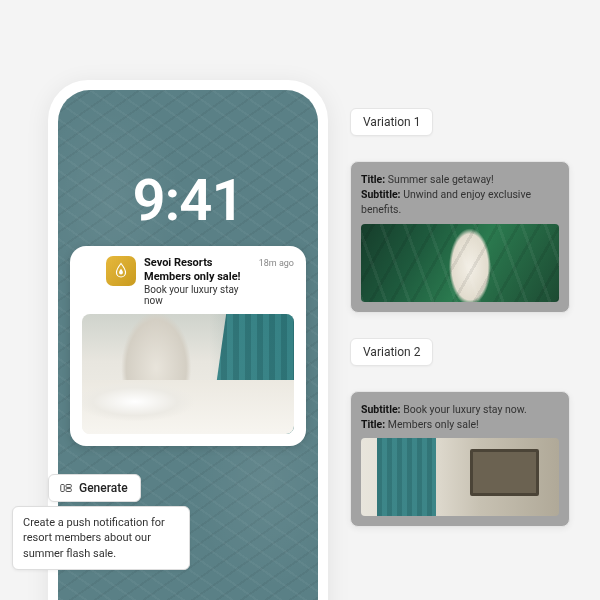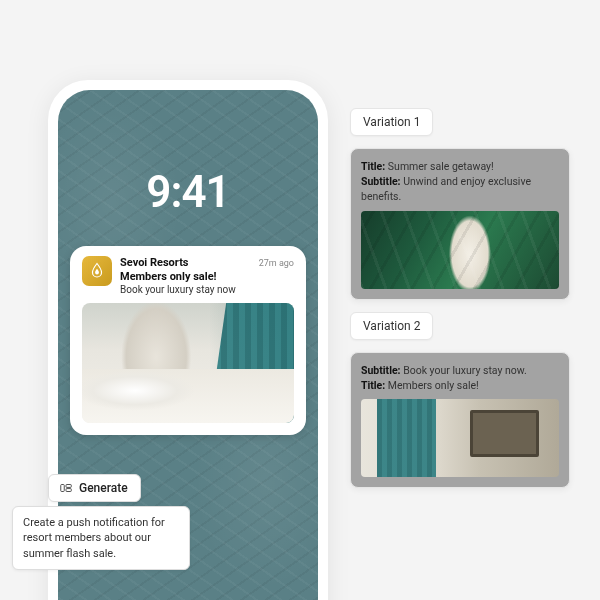--- a/index.html
+++ b/index.html
@@ -52,40 +52,41 @@
     font-size: 15px;
     font-weight: 500;
     letter-spacing: 0.2px;
   }
   .lock-time {
     position: absolute;
     top: 76px;
     width: 100%;
     text-align: center;
     color: #fff;
-    font-size: 44px;
+    font-size: 58px;
     font-weight: 600;
     letter-spacing: -1px;
   }
 
   
   .notif {
     position: absolute;
     top: 156px;
     left: 12px;
     right: 12px;
     background: #fff;
     border-radius: 16px;
     padding: 10px 12px 12px 12px;
     box-shadow: 0 2px 8px rgba(0,0,0,0.15);
   }
   .notif-head {
     display: flex;
     align-items: flex-start;
     gap: 8px;
+    margin-left: 24px;
   }
   .notif-icon {
     width: 30px;
     height: 30px;
     border-radius: 7px;
     background: linear-gradient(135deg, #e6b83c, #c99b1f);
     display: flex;
     align-items: center;
     justify-content: center;
     flex-shrink: 0;
@@ -166,21 +167,21 @@
   }
 
   
   .variations {
     position: absolute;
     left: 350px;
     top: 108px;
     width: 220px;
     display: flex;
     flex-direction: column;
-    gap: 12px;
+    gap: 25px;
   }
   .tab {
     display: inline-block;
     background: #fff;
     border: 1px solid #e5e5e5;
     border-radius: 6px;
     padding: 6px 12px;
     font-size: 12px;
     color: #333;
     align-self: flex-start;
@@ -254,21 +255,21 @@
           <svg viewBox="0 0 24 24">
             <path d="M12 2 C8 7 6 10 6 14 a6 6 0 0 0 12 0 C18 10 16 7 12 2 Z" fill="none" stroke="#fff" stroke-width="1.6"></path>
             <path d="M12 9 c-1.5 2-2.5 3.4-2.5 5 a2.5 2.5 0 0 0 5 0 c0-1.6-1-3-2.5-5 Z" fill="#fff"></path>
           </svg>
         </div>
         <div class="notif-text">
           <div class="notif-app">Sevoi Resorts</div>
           <div class="notif-title">Members only sale!</div>
           <div class="notif-sub">Book your luxury stay now</div>
         </div>
-        <div class="notif-time">27m ago</div>
+        <div class="notif-time">18m ago</div>
       </div>
       <div class="notif-img"></div>
     </div>
   </div>
 </div>
 
 <div class="generate-btn">
   <svg viewBox="0 0 24 24">
     <rect x="3" y="6" width="6" height="12" rx="1.5" fill="none" stroke="#444" stroke-width="1.6"></rect>
     <rect x="12" y="6" width="9" height="5" rx="1.2" fill="none" stroke="#444" stroke-width="1.6"></rect>

